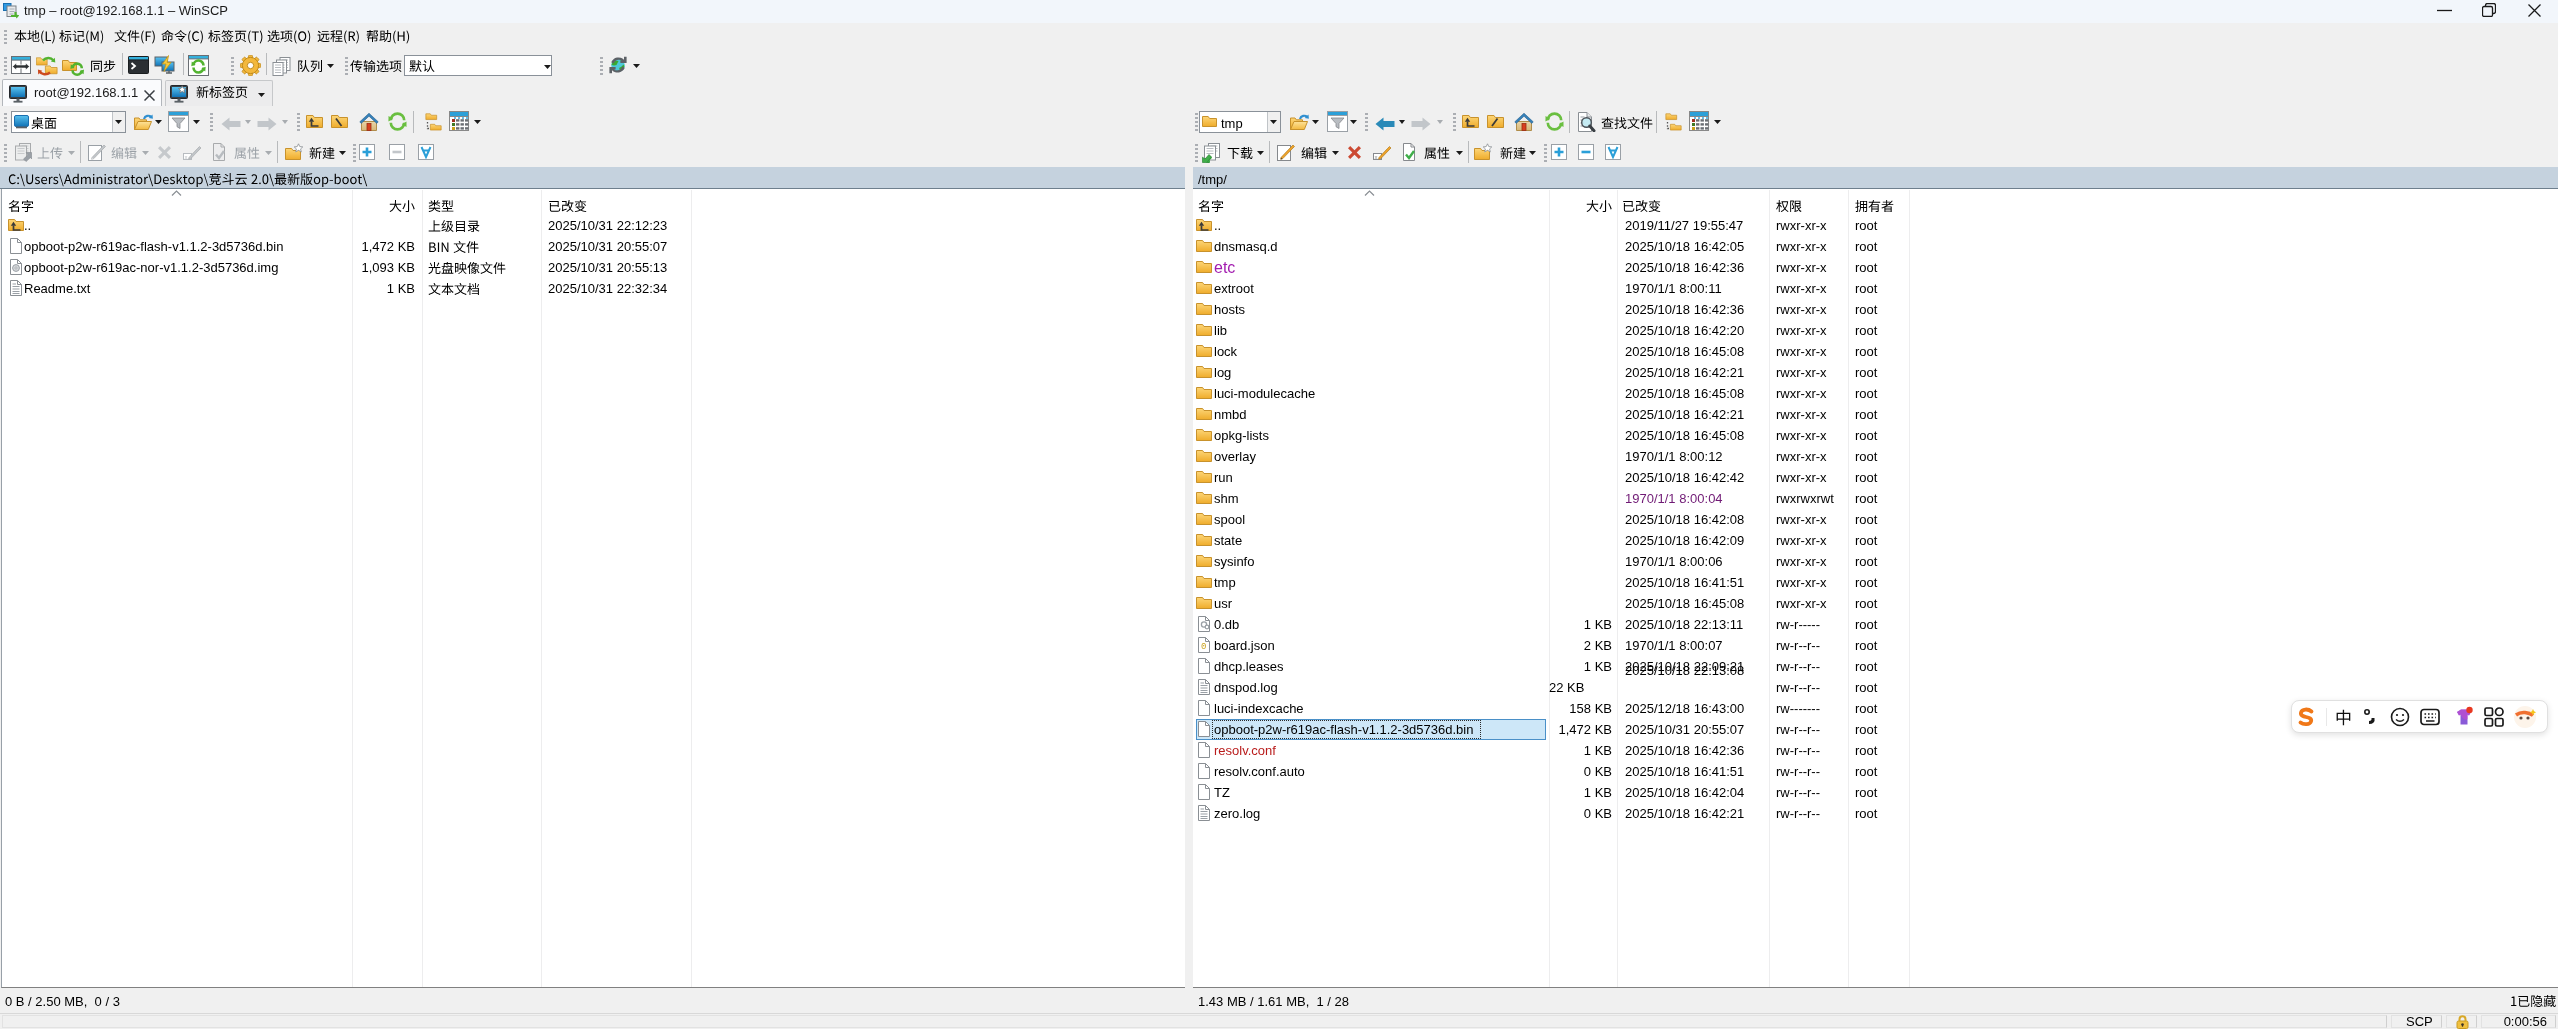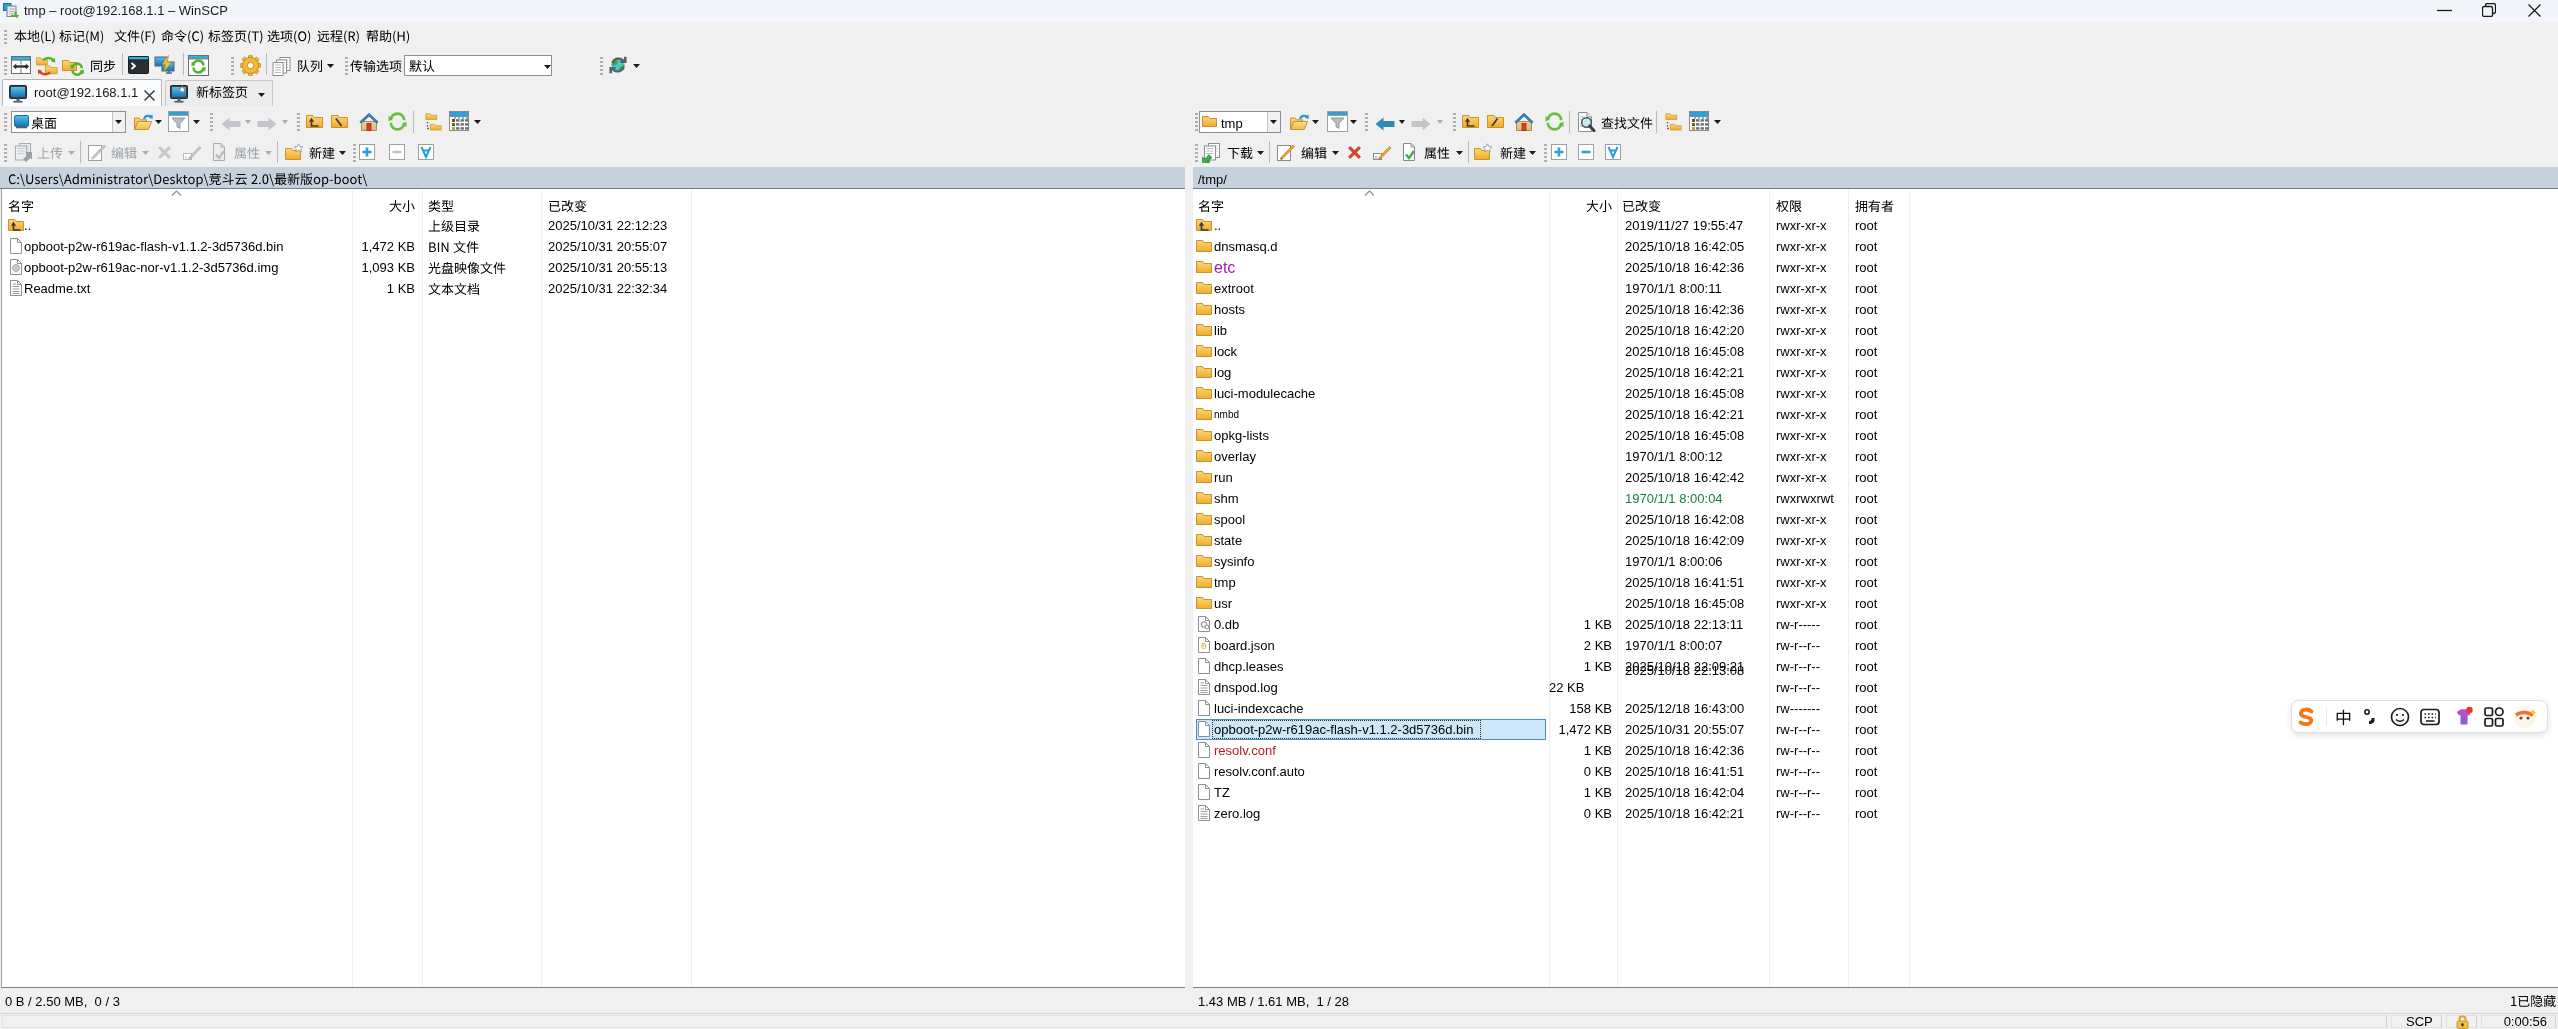--- a/index.html
+++ b/index.html
@@ -738,21 +738,21 @@
     <path d="M0.5 13.5V2.5h6.08l1.4 2H15.5v9z" fill="url(#gf)" stroke="#c8922c" stroke-width="1" stroke-linejoin="round"></path>
   </svg>
 <div class="t" style="left:1214px;top:385.5px;font-size:13px;color:#000">luci-modulecache</div>
 <div class="t" style="left:1625px;top:385.5px;font-size:13px;color:#000">2025/10/18 16:45:08</div>
 <div class="t" style="left:1776px;top:385.5px;font-size:13px;color:#000">rwxr-xr-x</div>
 <div class="t" style="left:1855px;top:385.5px;font-size:13px;color:#000">root</div>
 <svg class="k" style="left:1196px;top:406px;" width="16" height="16" viewBox="0 0 16 16">
     <path d="M1 4.5 V2.2 h4.6 l1 1.5 H1z" fill="#e9a825"></path>
     <path d="M0.5 13.5V2.5h6.08l1.4 2H15.5v9z" fill="url(#gf)" stroke="#c8922c" stroke-width="1" stroke-linejoin="round"></path>
   </svg>
-<div class="t" style="left:1214px;top:406.5px;font-size:10px;color:#000">nmbd</div>
+<div class="t" style="left:1214px;top:406.5px;font-size:13px;color:#000">nmbd</div>
 <div class="t" style="left:1625px;top:406.5px;font-size:13px;color:#000">2025/10/18 16:42:21</div>
 <div class="t" style="left:1776px;top:406.5px;font-size:13px;color:#000">rwxr-xr-x</div>
 <div class="t" style="left:1855px;top:406.5px;font-size:13px;color:#000">root</div>
 <svg class="k" style="left:1196px;top:427px;" width="16" height="16" viewBox="0 0 16 16">
     <path d="M1 4.5 V2.2 h4.6 l1 1.5 H1z" fill="#e9a825"></path>
     <path d="M0.5 13.5V2.5h6.08l1.4 2H15.5v9z" fill="url(#gf)" stroke="#c8922c" stroke-width="1" stroke-linejoin="round"></path>
   </svg>
 <div class="t" style="left:1214px;top:427.5px;font-size:13px;color:#000">opkg-lists</div>
 <div class="t" style="left:1625px;top:427.5px;font-size:13px;color:#000">2025/10/18 16:45:08</div>
 <div class="t" style="left:1776px;top:427.5px;font-size:13px;color:#000">rwxr-xr-x</div>
@@ -771,21 +771,21 @@
   </svg>
 <div class="t" style="left:1214px;top:469.5px;font-size:13px;color:#000">run</div>
 <div class="t" style="left:1625px;top:469.5px;font-size:13px;color:#000">2025/10/18 16:42:42</div>
 <div class="t" style="left:1776px;top:469.5px;font-size:13px;color:#000">rwxr-xr-x</div>
 <div class="t" style="left:1855px;top:469.5px;font-size:13px;color:#000">root</div>
 <svg class="k" style="left:1196px;top:490px;" width="16" height="16" viewBox="0 0 16 16">
     <path d="M1 4.5 V2.2 h4.6 l1 1.5 H1z" fill="#e9a825"></path>
     <path d="M0.5 13.5V2.5h6.08l1.4 2H15.5v9z" fill="url(#gf)" stroke="#c8922c" stroke-width="1" stroke-linejoin="round"></path>
   </svg>
 <div class="t" style="left:1214px;top:490.5px;font-size:13px;color:#000">shm</div>
-<div class="t" style="left:1625px;top:490.5px;font-size:13px;color:#15803d">1970/1/1 8:00:04</div>
+<div class="t" style="left:1625px;top:490.5px;font-size:13px;color:#701a75">1970/1/1 8:00:04</div>
 <div class="t" style="left:1776px;top:490.5px;font-size:13px;color:#000">rwxrwxrwt</div>
 <div class="t" style="left:1855px;top:490.5px;font-size:13px;color:#000">root</div>
 <svg class="k" style="left:1196px;top:511px;" width="16" height="16" viewBox="0 0 16 16">
     <path d="M1 4.5 V2.2 h4.6 l1 1.5 H1z" fill="#e9a825"></path>
     <path d="M0.5 13.5V2.5h6.08l1.4 2H15.5v9z" fill="url(#gf)" stroke="#c8922c" stroke-width="1" stroke-linejoin="round"></path>
   </svg>
 <div class="t" style="left:1214px;top:511.5px;font-size:13px;color:#000">spool</div>
 <div class="t" style="left:1625px;top:511.5px;font-size:13px;color:#000">2025/10/18 16:42:08</div>
 <div class="t" style="left:1776px;top:511.5px;font-size:13px;color:#000">rwxr-xr-x</div>
 <div class="t" style="left:1855px;top:511.5px;font-size:13px;color:#000">root</div>

